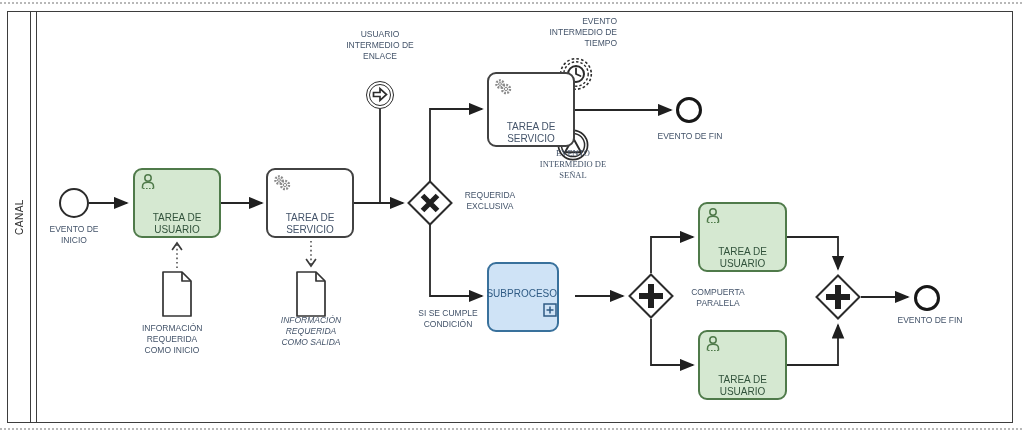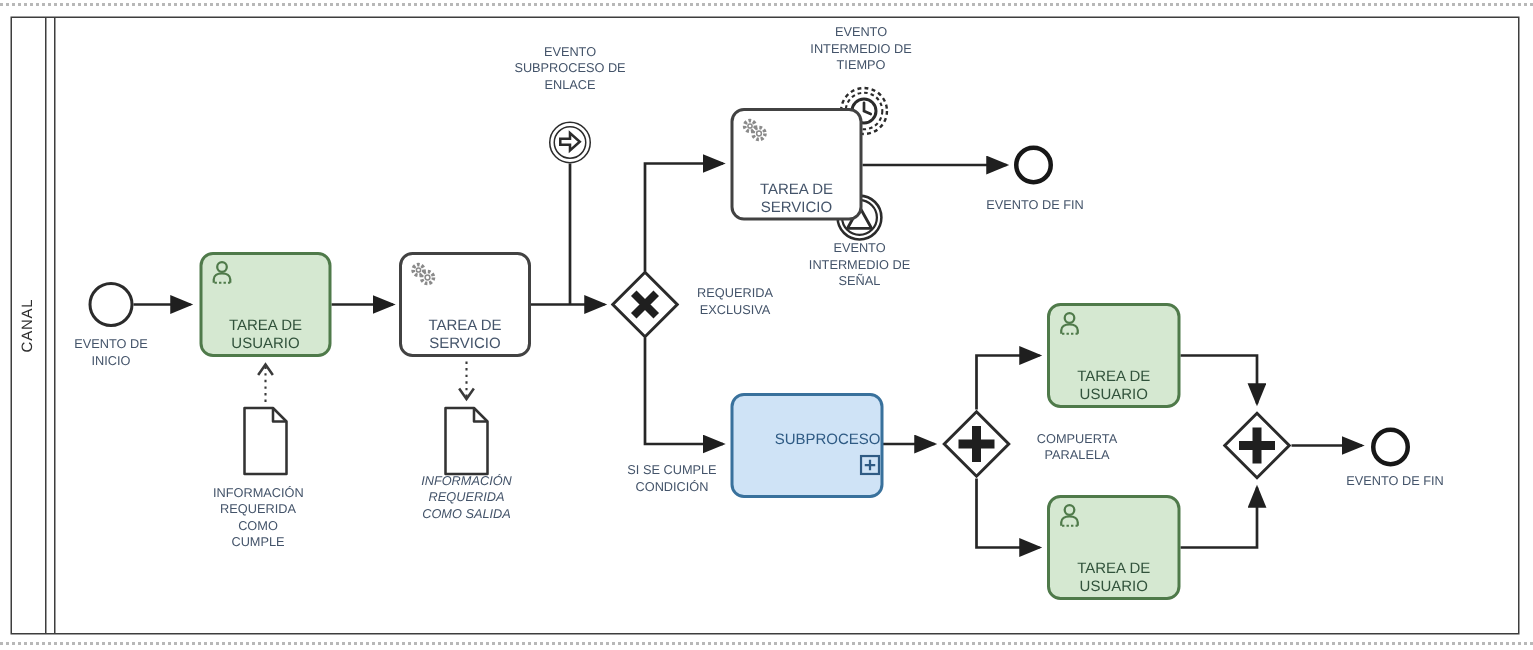--- a/index.html
+++ b/index.html
@@ -143,21 +143,21 @@
   <div class="task task-white" style="left:487px;top:72px;width:88px;height:75px;">
     <svg class="corner-icon" width="20" height="19">
       <circle cx="7" cy="7" r="3.6" fill="none" stroke="#8a8a8a" stroke-width="2.4" stroke-dasharray="1.8 1.3"></circle>
       <circle cx="7" cy="7" r="1.4" fill="none" stroke="#8a8a8a" stroke-width="1"></circle>
       <circle cx="13" cy="12" r="4" fill="none" stroke="#8a8a8a" stroke-width="2.4" stroke-dasharray="1.8 1.3"></circle>
       <circle cx="13" cy="12" r="1.6" fill="none" stroke="#8a8a8a" stroke-width="1"></circle>
     </svg>
     <span style="width:66px;">TAREA DE SERVICIO</span>
   </div>
 
-  <div class="task task-blue" style="left:487px;top:262px;width:102px;height:70px;flex-direction:column;gap:3px;">
+  <div class="task task-blue" style="left:487px;top:262px;width:72px;height:70px;flex-direction:column;gap:3px;">
     <span style="margin-top:10px;">SUBPROCESO</span>
     <svg width="14" height="14">
       <rect x="1" y="1" width="12" height="12" fill="none" stroke="#2f5b84" stroke-width="1.5"></rect>
       <path d="M7,3.5 V10.5 M3.5,7 H10.5" stroke="#2f5b84" stroke-width="1.5"></path>
     </svg>
   </div>
 
   <div class="task task-green" style="left:698px;top:202px;width:89px;height:70px;">
     <svg class="corner-icon" width="18" height="17">
       <circle cx="9" cy="5" r="3.2" fill="none" stroke="#4f7a4a" stroke-width="1.5"></circle>
@@ -184,24 +184,24 @@
   </div>
 
   <div style="position:absolute;left:295px;top:270px;">
     <svg width="32" height="48">
       <path d="M2,2 H21 L30,11 V46 H2 Z" fill="#fff" stroke="#333" stroke-width="1.7" stroke-linejoin="round"></path>
       <path d="M21,2 V11 H30" fill="none" stroke="#333" stroke-width="1.7" stroke-linejoin="round"></path>
     </svg>
   </div>
 
   <div class="lbl" style="left:44px;top:224px;width:60px;">EVENTO DE INICIO</div>
-  <div class="lbl" style="left:338px;top:29px;width:84px;">EVENTO SUBPROCESO DE ENLACE</div>
-  <div class="lbl" style="left:531px;top:16px;width:86px;">EVENTO INTERMEDIO DE TIEMPO</div>
-  <div class="lbl" style="left:530px;top:160px;width:86px;">EVENTO INTERMEDIO DE SEÑAL</div>
+  <div class="lbl" style="left:338px;top:29px;width:84px;">USUARIO INTERMEDIO DE ENLACE</div>
+  <div class="lbl" style="left:531px;top:16px;width:86px;text-align:right;">EVENTO INTERMEDIO DE TIEMPO</div>
+  <div class="lbl" style="left:530px;top:148px;width:86px;font-family:Liberation Serif, serif;">EVENTO INTERMEDIO DE SEÑAL</div>
   <div class="lbl" style="left:644px;top:131px;width:92px;">EVENTO DE FIN</div>
   <div class="lbl" style="left:455px;top:190px;width:70px;">REQUERIDA EXCLUSIVA</div>
   <div class="lbl" style="left:409px;top:308px;width:78px;">SI SE CUMPLE CONDICIÓN</div>
   <div class="lbl" style="left:682px;top:287px;width:72px;">COMPUERTA PARALELA</div>
   <div class="lbl" style="left:884px;top:315px;width:92px;">EVENTO DE FIN</div>
-  <div class="lbl" style="left:142px;top:323px;width:60px;">INFORMACIÓN REQUERIDA COMO CUMPLE</div>
+  <div class="lbl" style="left:142px;top:323px;width:60px;">INFORMACIÓN REQUERIDA COMO INICIO</div>
   <div class="lbl" style="left:272px;top:315px;width:78px;font-style:italic;">INFORMACIÓN REQUERIDA COMO SALIDA</div>
 
 </div>
 
 </body></html>

